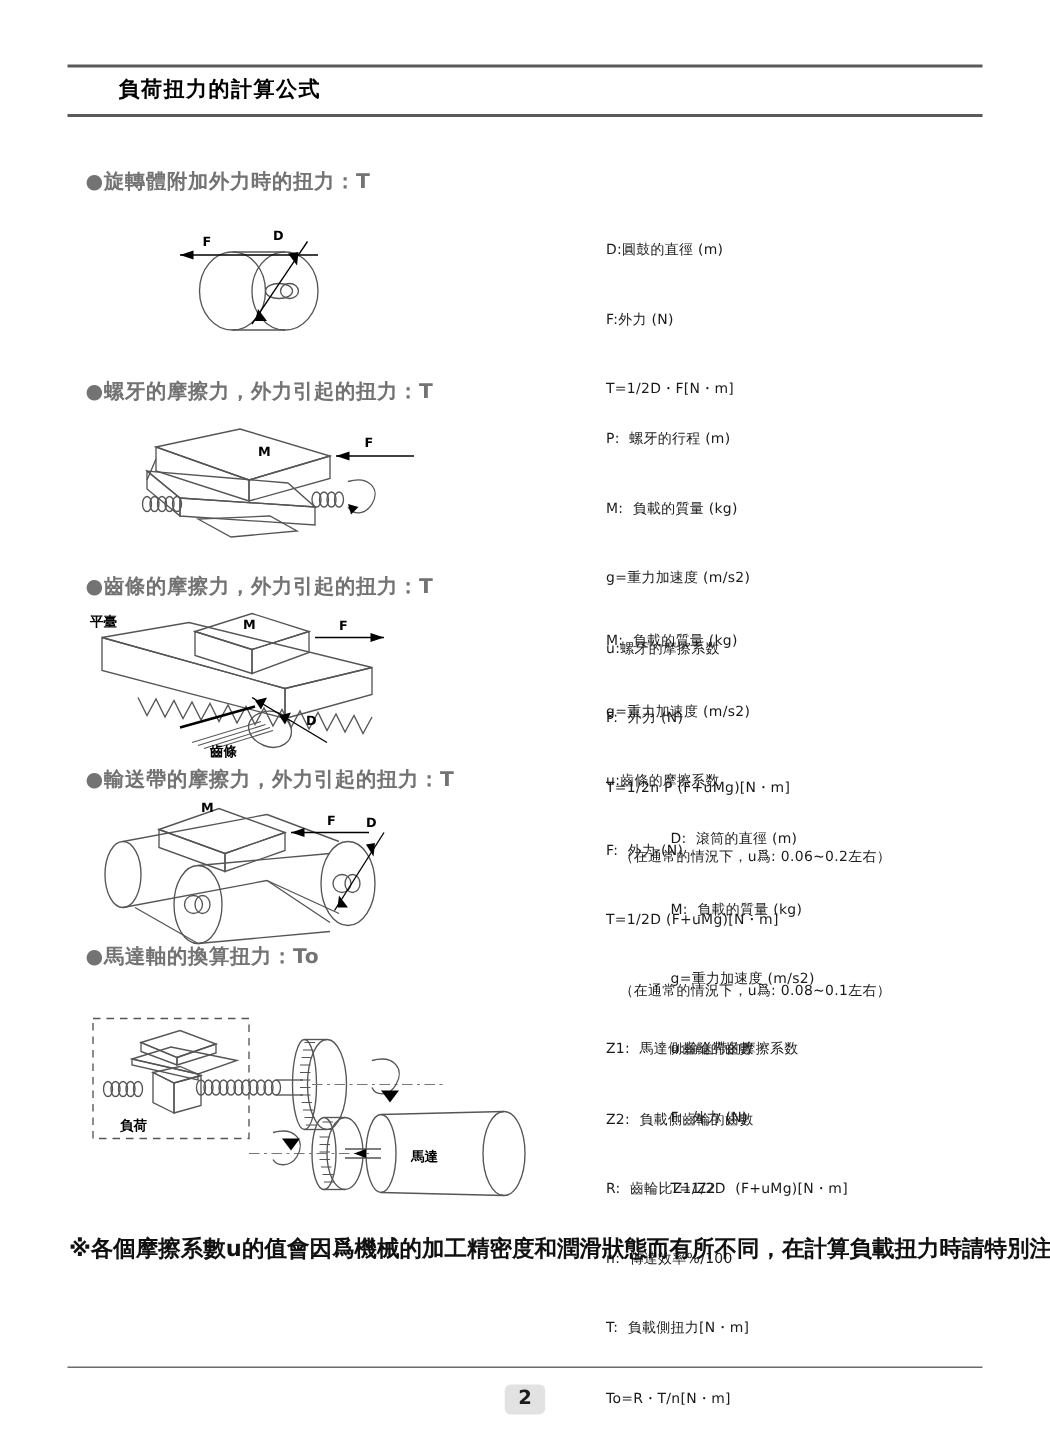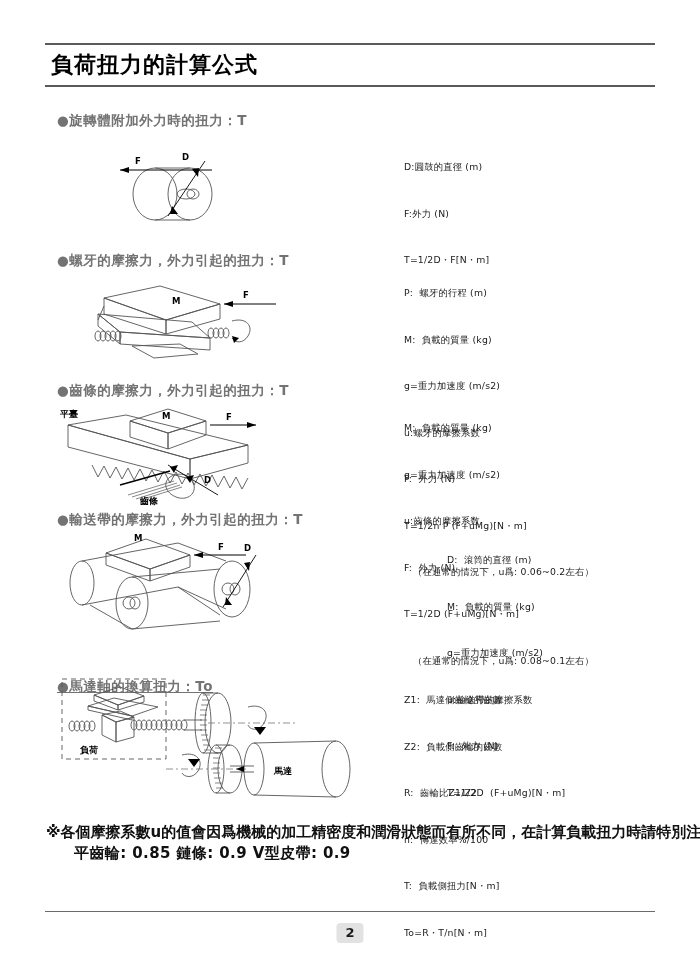--- a/index.html
+++ b/index.html
@@ -26,26 +26,27 @@
   #page-header .rule-top {
     height: 0;
     border-top: 2px solid #5a5a5a;
   }
   #page-header .rule-bottom {
     height: 0;
     border-top: 2px solid #5a5a5a;
     margin-top: 2px;
   }
   #page-header .title {
-    font-size: 22px;
+    font-size: 14px;
     font-weight: bold;
     letter-spacing: 1px;
     padding: 7px 0 6px 6px;
     line-height: 1.15;
     color: #000;
+    margin-left: 28px;
   }
 
   
   .section {
     position: absolute;
     left: 0;
     width: 700px;
   }
   .sec-heading {
     position: absolute;
@@ -353,21 +354,21 @@
     <span class="ln">D:  滾筒的直徑 (m)</span>
     <span class="ln">M:  負載的質量 (kg)</span>
     <span class="ln">g=重力加速度 (m/s2)</span>
     <span class="ln">u:輸送帶的摩擦系数</span>
     <span class="ln">F:  外力 (N)</span>
     <span class="ln">T=1/2D  (F+uMg)[N・m]</span>
   </div>
 </div>
 
 <div class="section">
-  <div class="sec-heading" style="top:678px;text-decoration:underline;">●馬達軸的換算扭力：To</div>
+  <div class="sec-heading" style="top:629px;">●馬達軸的換算扭力：To</div>
 
   <div class="diagram" style="left:58px; top:665px;">
     <svg width="330" height="145" viewBox="0 0 330 145">
 
       <rect x="4" y="14" width="104" height="80" fill="none" stroke="#555" stroke-width="0.9" stroke-dasharray="5,4"></rect>
       <text class="dlabel-cjk" x="22" y="88">負荷</text>
       <g fill="none" stroke="#555" stroke-width="0.9">
 
         <polygon points="36,30 62,22 86,31 60,40"></polygon>
         <polygon points="36,30 36,36 60,45 60,40"></polygon>
@@ -478,19 +479,18 @@
     <span class="ln">Z2:  負載側齒輪的齒數</span>
     <span class="ln">R:  齒輪比Z1/Z2</span>
     <span class="ln">n:  傳達效率%/100</span>
     <span class="ln">T:  負載側扭力[N・m]</span>
     <span class="ln">To=R・T/n[N・m]</span>
   </div>
 </div>
 
 <div id="footnotes">
   <span class="fn-line">※各個摩擦系數u的值會因爲機械的加工精密度和潤滑狀態而有所不同，在計算負載扭力時請特別注意。</span>
-  <span class="fn-sub">平齒輪: 0.85    鏈條: 0.9    V型皮帶: 0.9</span>
 </div>
 
 <div id="page-footer">
   <div class="rule"></div>
   <div class="pagenum">2</div>
 </div>
 
 </body></html>

